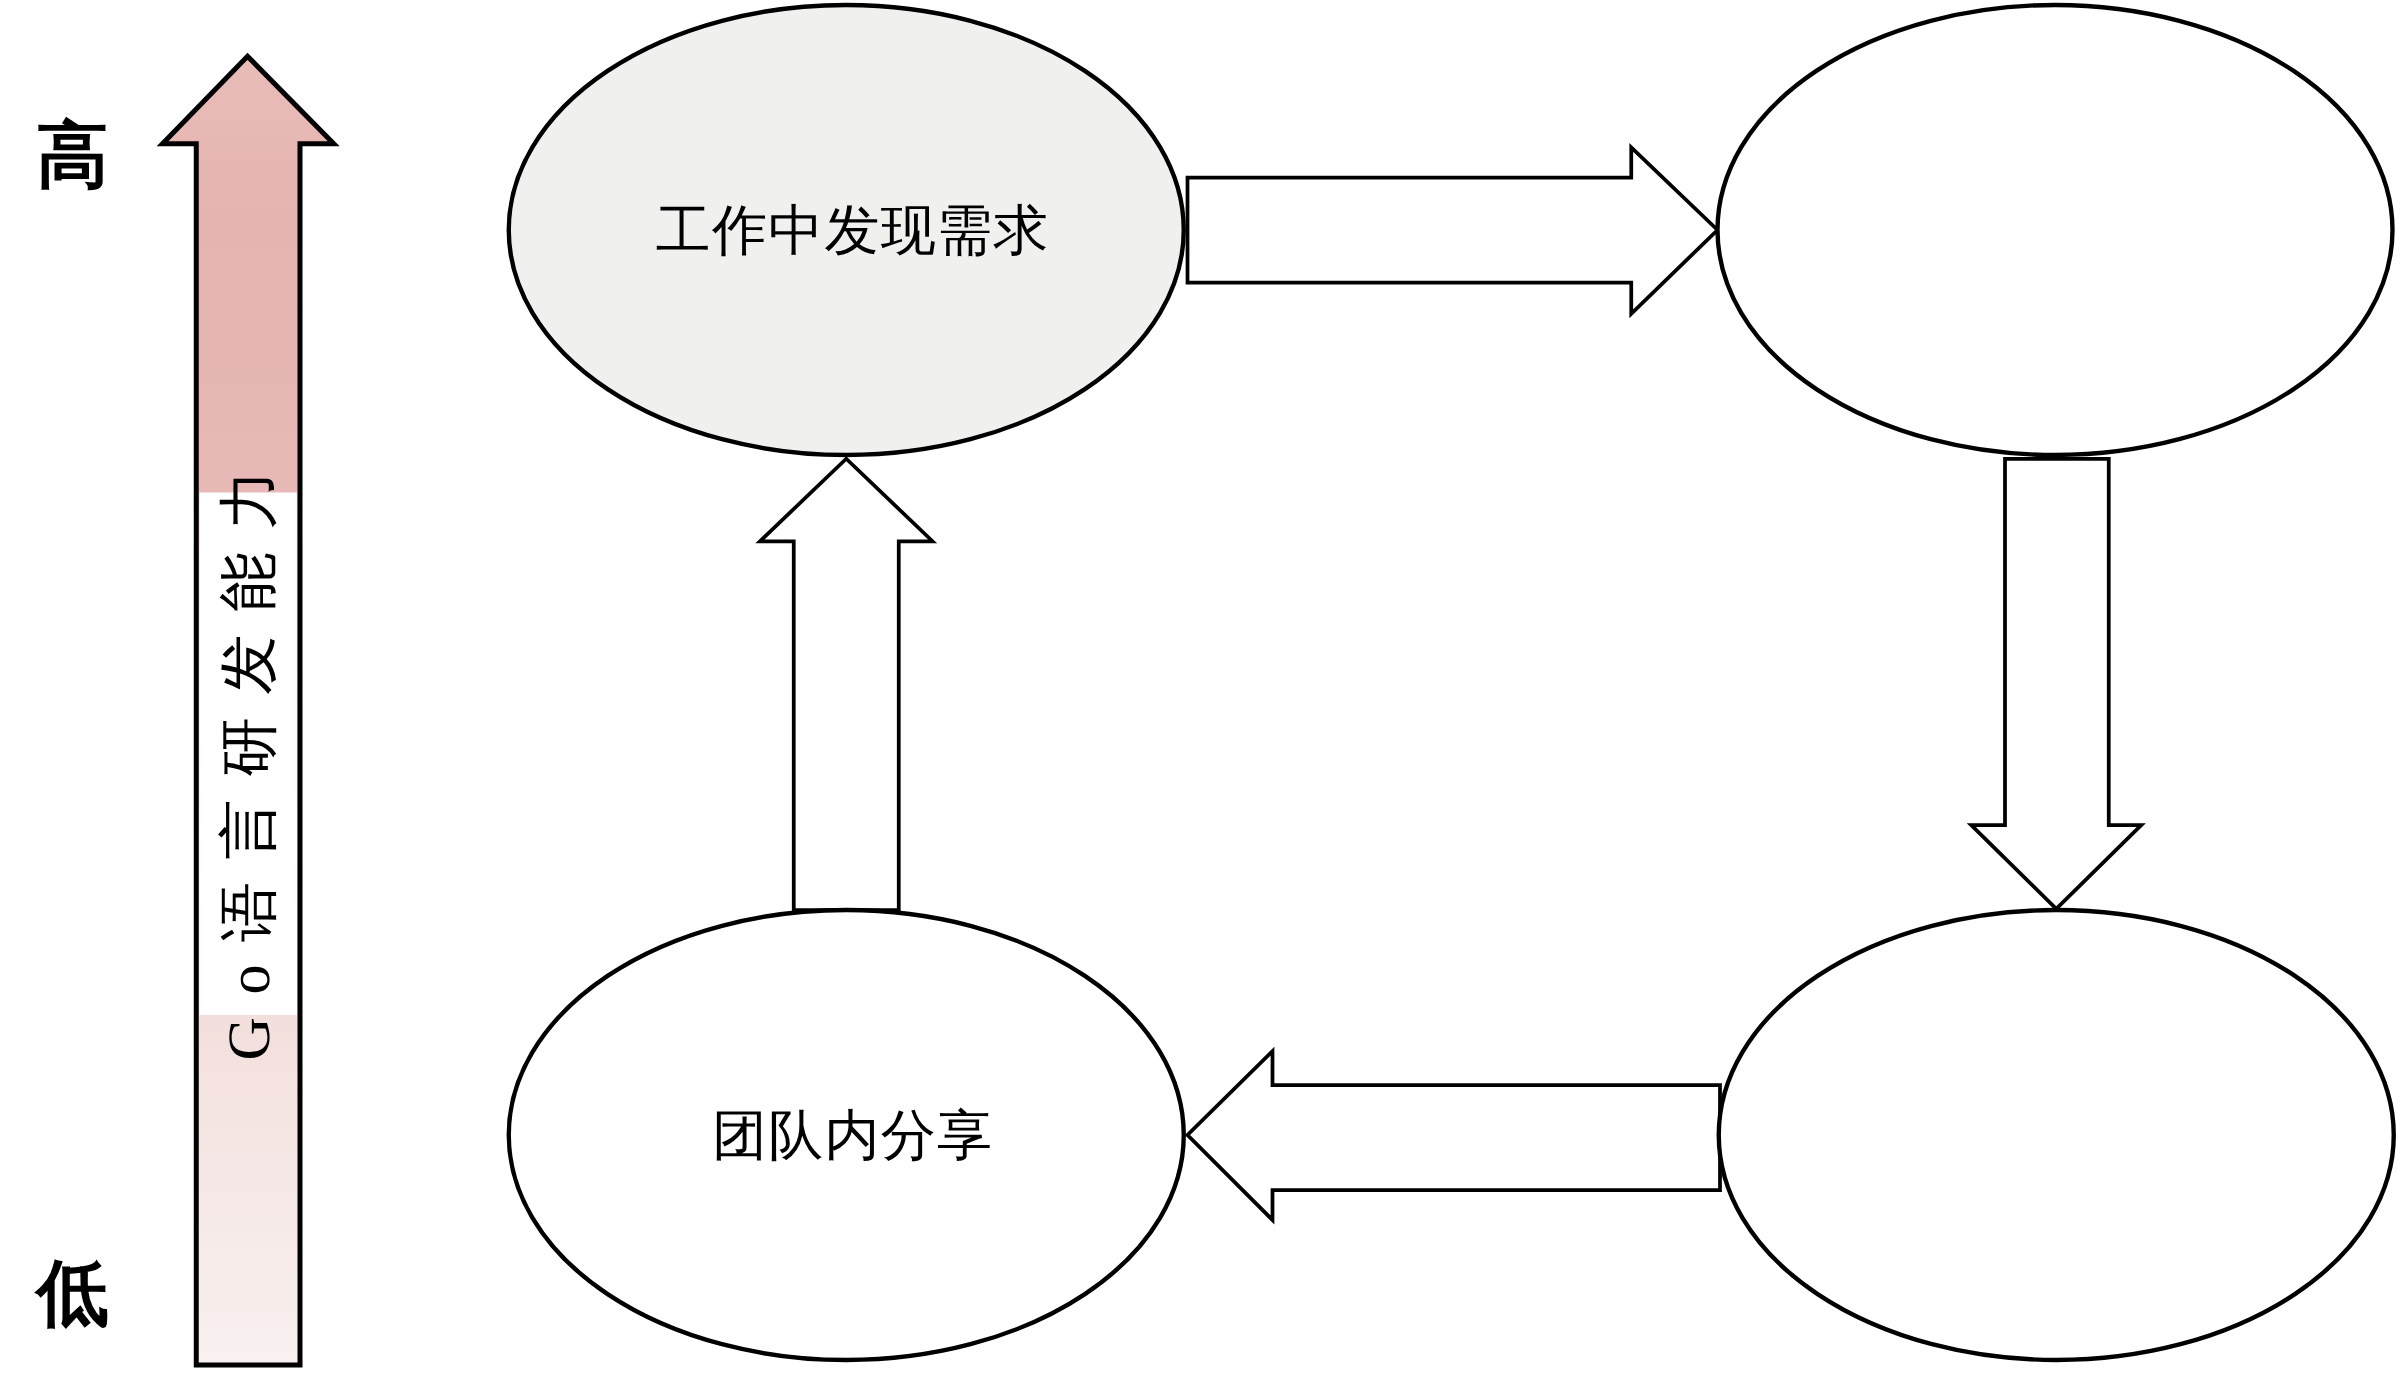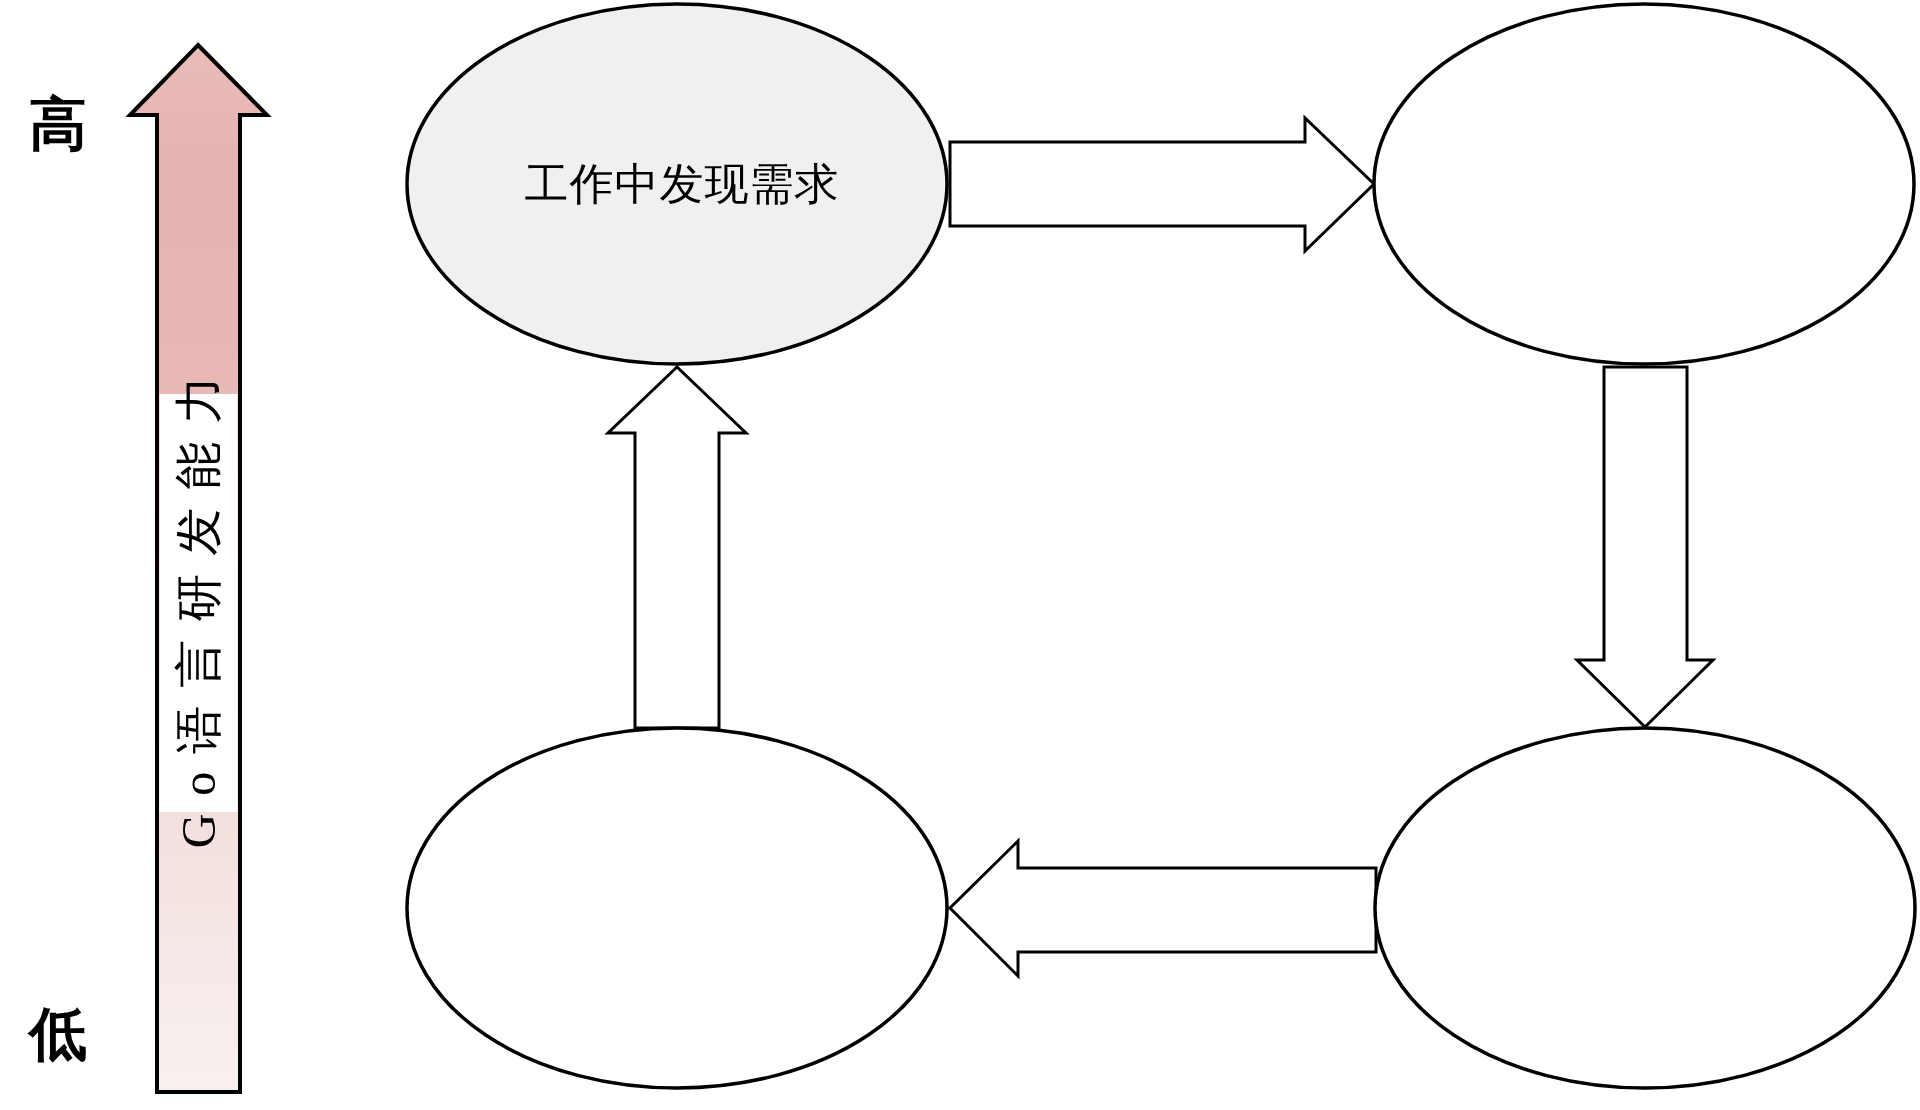--- a/index.html
+++ b/index.html
@@ -85,18 +85,19 @@
     <path d="M1376,868 L1018,868 L1018,841 L950,908 L1018,976 L1018,952 L1376,952 Z" stroke="#000000" stroke-width="3" stroke-linejoin="miter" fill="#ffffff"></path>
     <path d="M635,728 L635,433 L608,433 L677,367 L746,433 L719,433 L719,728 Z" stroke="#000000" stroke-width="3" stroke-linejoin="miter" fill="#ffffff"></path>
 
     <ellipse cx="677" cy="184" rx="270" ry="180" stroke="#000000" stroke-width="3.5" fill="#f0f0ef"></ellipse>
     <ellipse cx="1644" cy="184" rx="270" ry="180" stroke="#000000" stroke-width="3.5" fill="#ffffff"></ellipse>
     <ellipse cx="1645" cy="908" rx="270" ry="180" stroke="#000000" stroke-width="3.5" fill="#ffffff"></ellipse>
     <ellipse cx="677" cy="908" rx="270" ry="180" stroke="#000000" stroke-width="3.5" fill="#ffffff"></ellipse>
   </svg>
 
   <div class="lbl node-label node-label-1">工作中发现需求</div>
+  <div class="lbl node-label node-label-4">团队内分享</div>
 
   <div class="lbl axis-end-label axis-high">高</div>
   <div class="lbl axis-end-label axis-low">低</div>
   <div class="lbl axis-title">Go语言研发能力</div>
 
 </div>
 
 </body></html>

